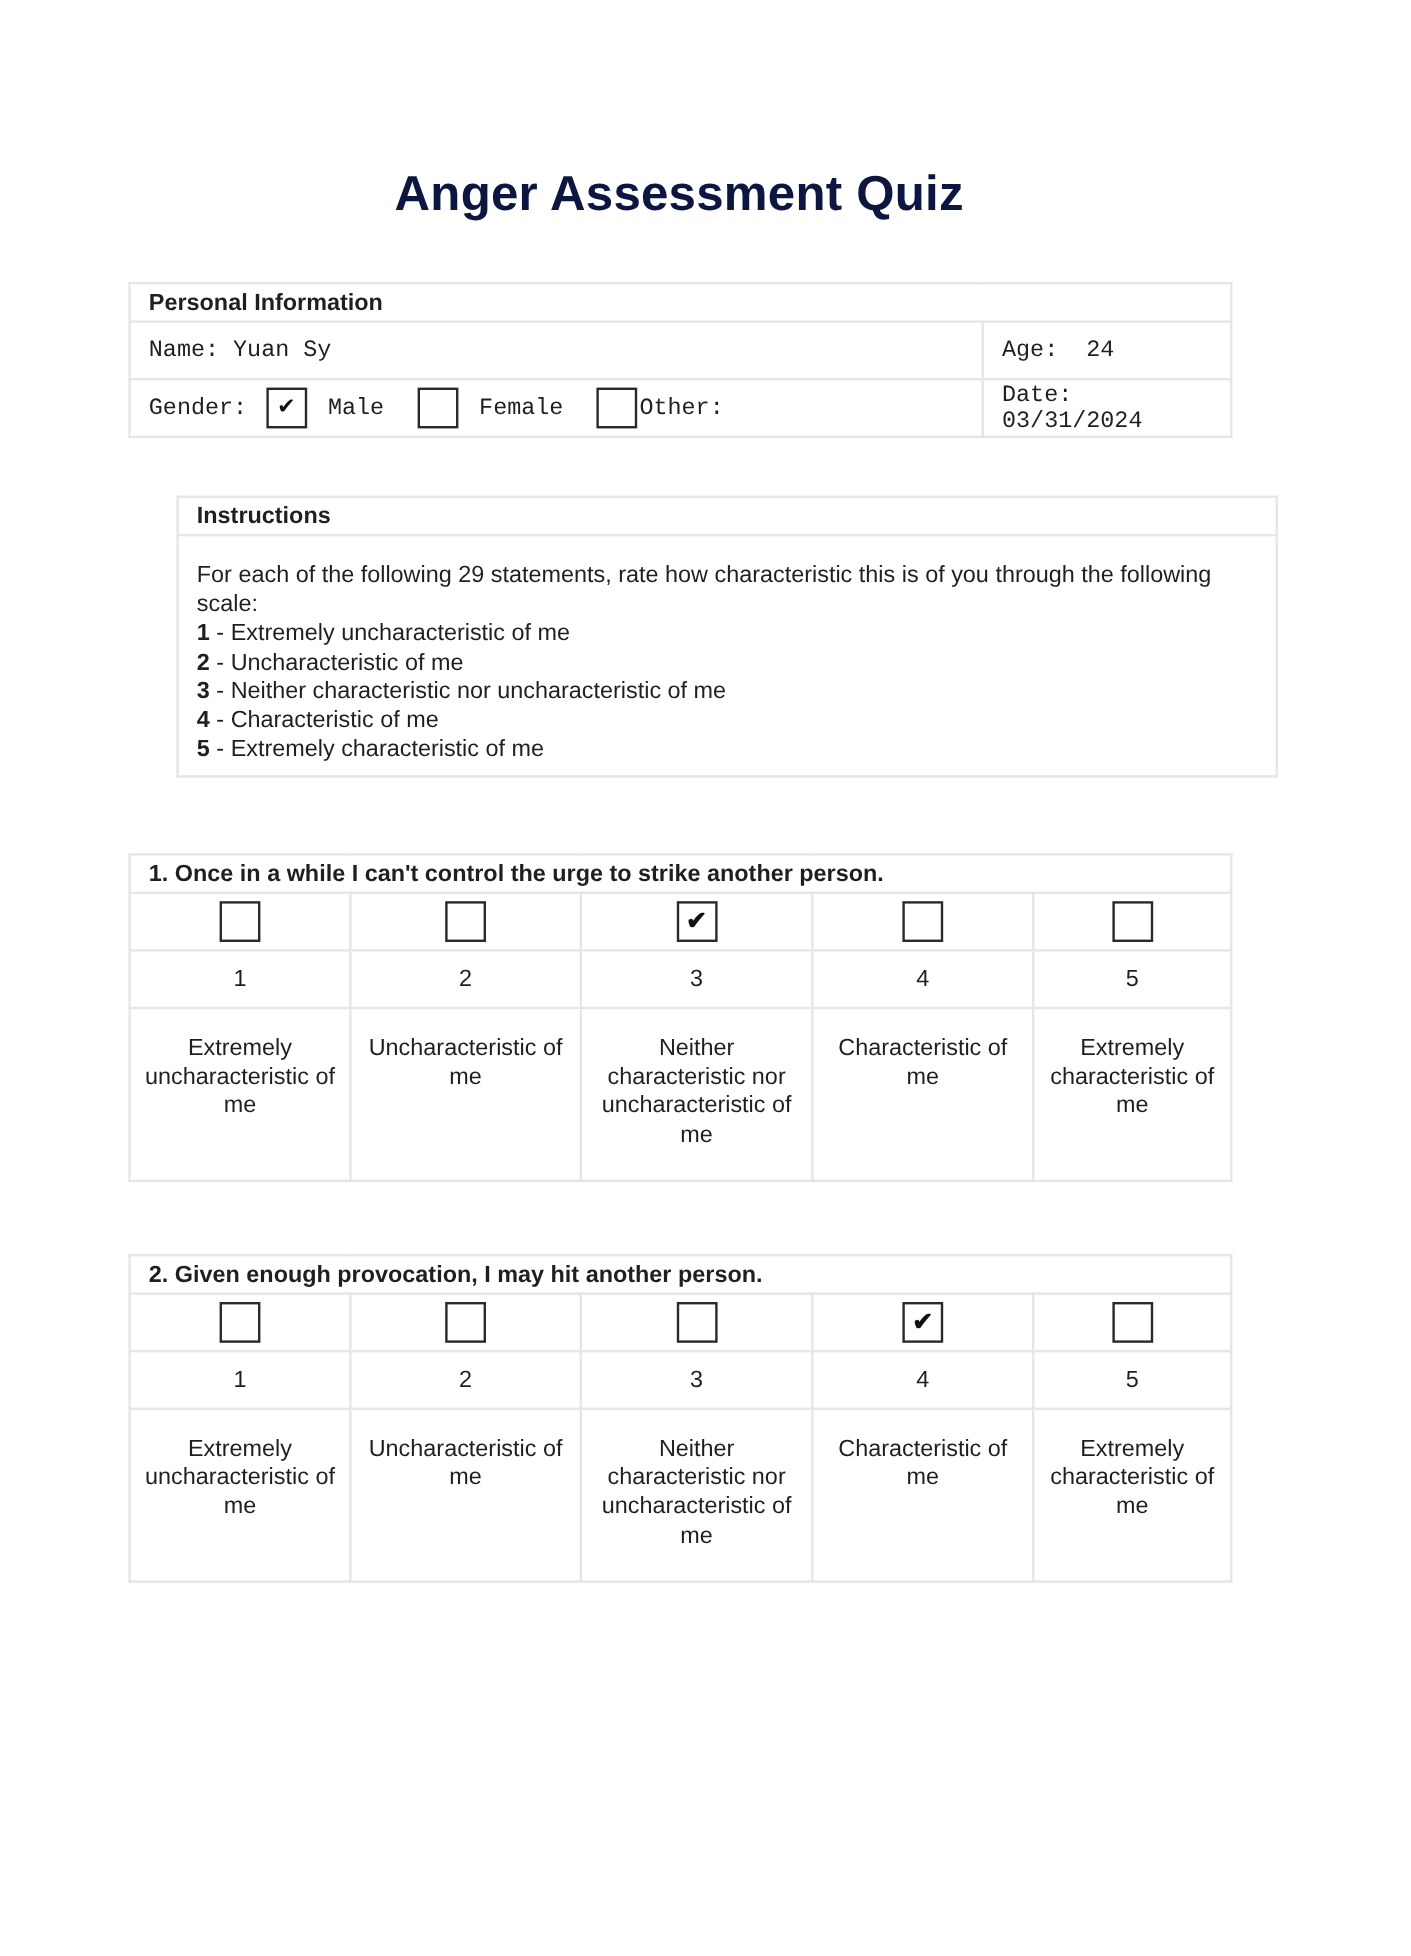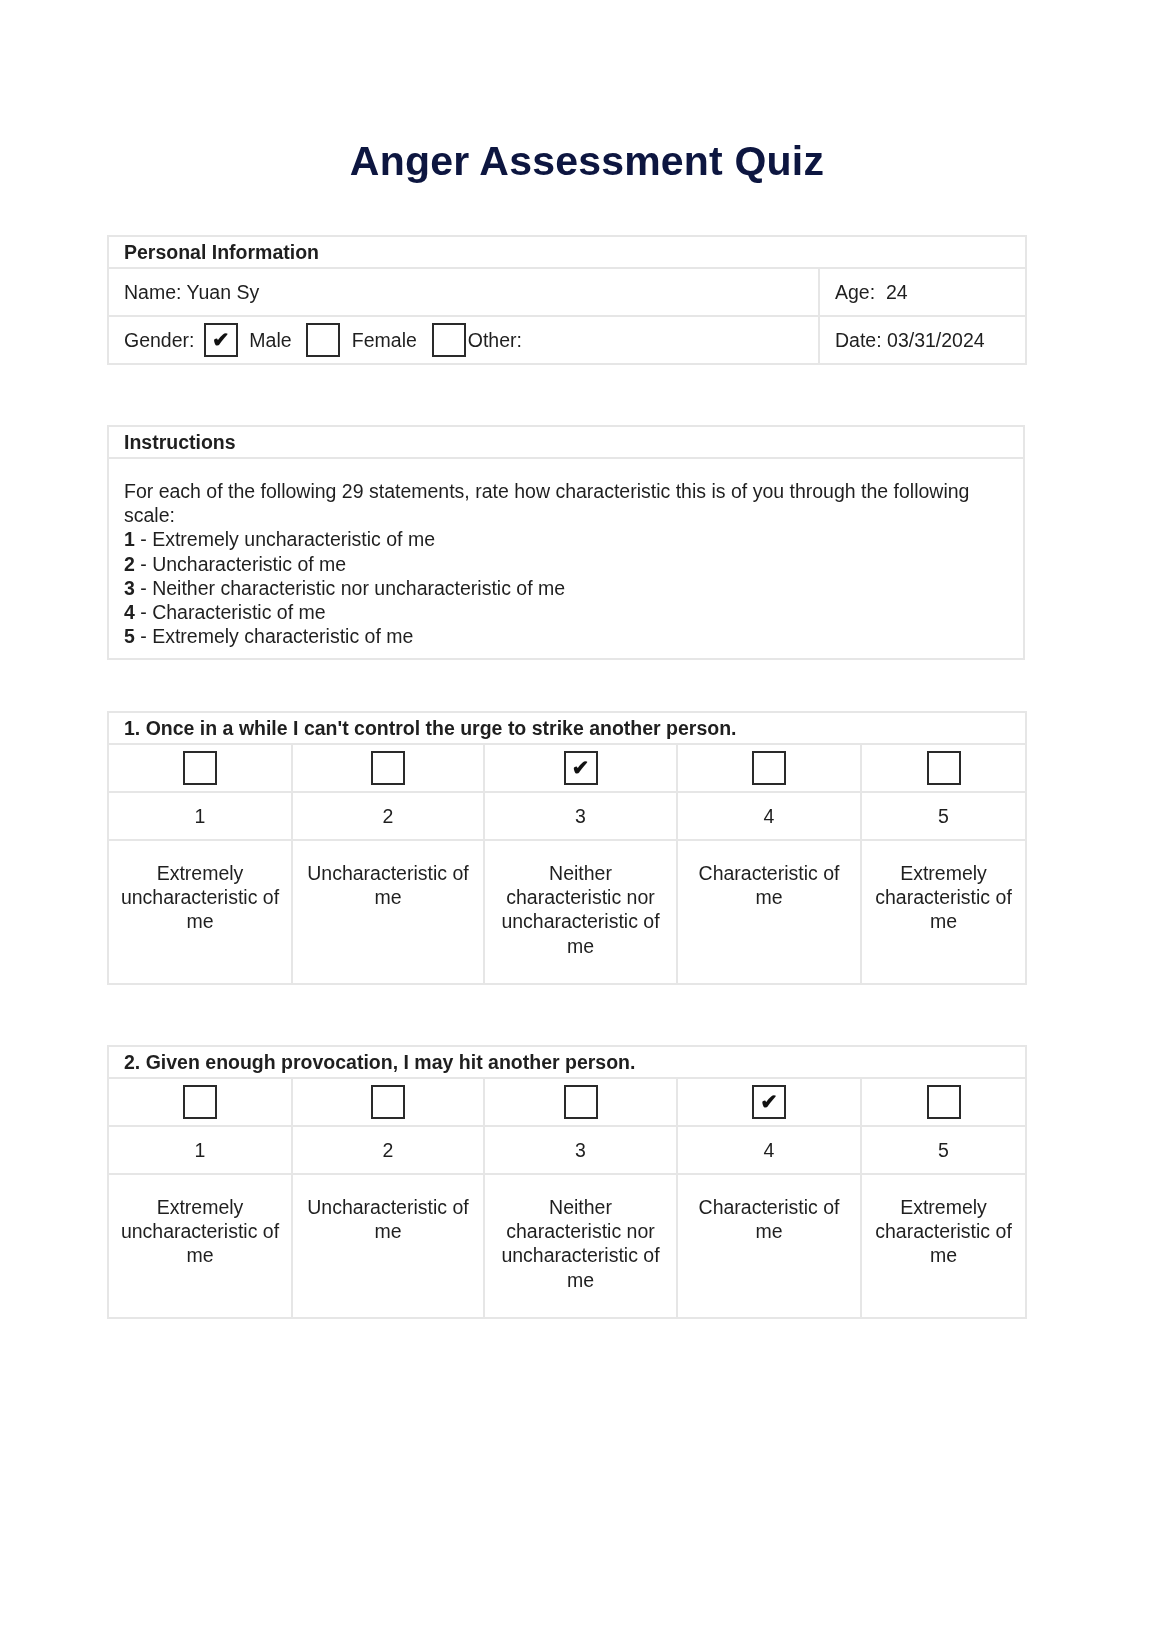--- a/index.html
+++ b/index.html
@@ -12,58 +12,57 @@
     .title {
       position: absolute;
       top: 138px;
       left: 0;
       width: 1132px;
       text-align: center;
       font-size: 41px;
       font-weight: bold;
       color: #0d1640;
       letter-spacing: 0.2px;
-      margin-left: 21px;
     }
     table {
       position: absolute;
       left: 107px;
       width: 918px;
       border-collapse: collapse;
       table-layout: fixed;
     }
     td, th {
       border: 2px solid #e6e6e6;
       font-size: 19.5px;
       font-weight: normal;
       text-align: left;
       vertical-align: middle;
       padding: 0 15px;
     }
     th.section-head { font-weight: bold; height: 32px; }
     
     #personal-info { top: 235px; }
-    #personal-info td { height: 48px; }
+    #personal-info td { height: 48px; font-family: Liberation Mono, monospace; }
     .cb {
       display: inline-block;
       width: 34px;
       height: 34px;
       border: 2.5px solid #2a2a2a;
       vertical-align: middle;
       position: relative;
       margin: 0 6px 0 4px;
       text-align: center;
       line-height: 29px;
       font-size: 21px;
       font-weight: bold;
       color: #111;
     }
     .inline-label { vertical-align: middle; }
     
-    #instructions { top: 425px; }
+    #instructions { top: 413px; margin-left: 40px; }
     #instructions td.body {
       padding: 20px 15px 10px 15px;
       line-height: 24.2px;
       vertical-align: top;
     }
     .scale-line b { font-weight: bold; }
     
     .q-table td { text-align: center; padding: 0 6px; }
     .q-table th.section-head { padding: 0 15px; }
     .q-table tr.box-row td { height: 48px; }

